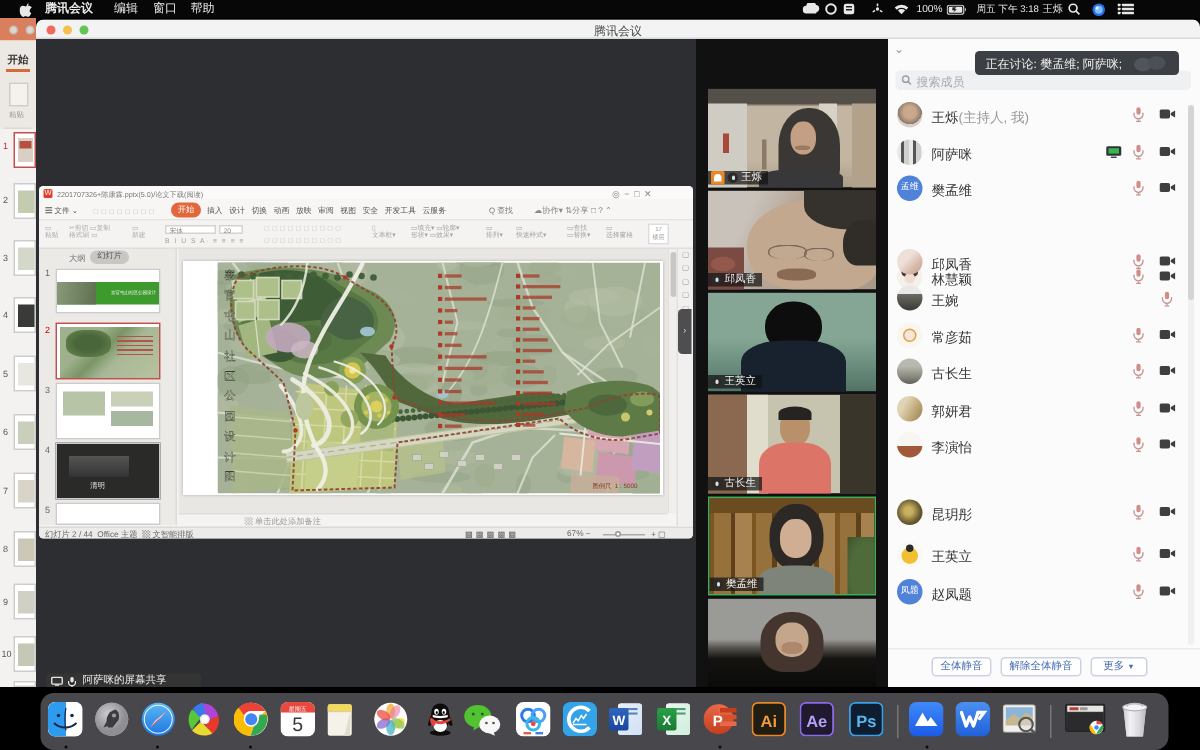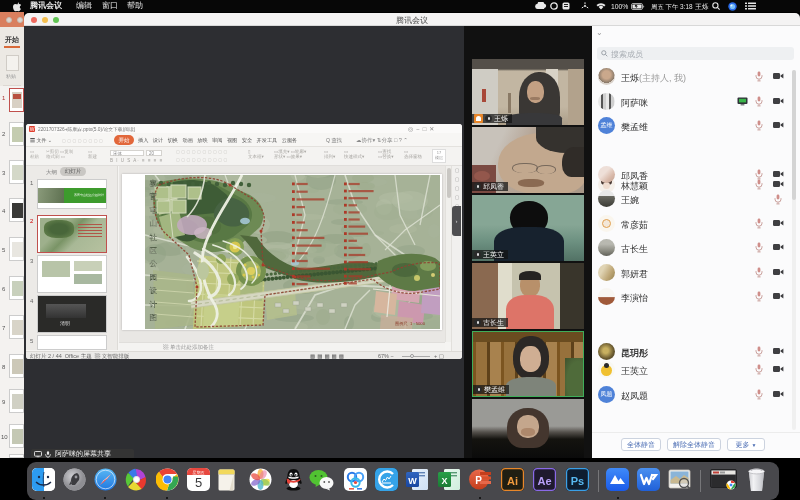--- a/index.html
+++ b/index.html
@@ -877,21 +877,21 @@
               <rect x="2.6" y="0.5" width="2.8" height="5" rx="1.4" fill="#cf8e8a"></rect>
               <path d="M1 4.2 v1 a3 3 0 0 0 6 0 v-1" fill="none" stroke="#c39490" stroke-width="0.9"></path>
               <line x1="4" y1="8.6" x2="4" y2="9.6" stroke="#c39490" stroke-width="0.9"></line>
               <line x1="2.4" y1="9.9" x2="5.6" y2="9.9" stroke="#c39490" stroke-width="0.9"></line>
             </svg>
             <svg class="pcam" width="11" height="8" viewBox="0 0 11 8">
               <rect x="0" y="1" width="7" height="6" rx="1.2" fill="#3f3f42"></rect>
               <path d="M7.5 3.4 L10.4 1.6 V6.4 L7.5 4.6 Z" fill="#3f3f42"></path>
             </svg>
           </div>
-      <div class="prow" style="top:275px;font-weight:bold;">
+      <div class="prow" style="top:265px;">
             <div class="pav" style="background:radial-gradient(circle at 45% 45%,#c8b060 20%,#6a5a30 60%,#3a3424);"></div>
             <div class="pnm">昆玥彤</div>
             <svg class="pmic" width="8" height="11" viewBox="0 0 8 11">
               <rect x="2.6" y="0.5" width="2.8" height="5" rx="1.4" fill="#cf8e8a"></rect>
               <path d="M1 4.2 v1 a3 3 0 0 0 6 0 v-1" fill="none" stroke="#c39490" stroke-width="0.9"></path>
               <line x1="4" y1="8.6" x2="4" y2="9.6" stroke="#c39490" stroke-width="0.9"></line>
               <line x1="2.4" y1="9.9" x2="5.6" y2="9.9" stroke="#c39490" stroke-width="0.9"></line>
             </svg>
             <svg class="pcam" width="11" height="8" viewBox="0 0 11 8">
               <rect x="0" y="1" width="7" height="6" rx="1.2" fill="#3f3f42"></rect>
@@ -932,20 +932,27 @@
       </div>
       <div class="abs" style="left:0;top:406px;width:208px;height:26px;background:#fbfbfc;border-top:1px solid #ececec;"></div>
       <div class="btn abs" style="left:29px;top:412px;width:40px;">全体静音</div>
       <div class="btn abs" style="left:75px;top:412px;width:54px;">解除全体静音</div>
       <div class="btn abs" style="left:135px;top:412px;width:38px;">更多 <span style="font-size:5px;">▼</span></div>
       <div class="abs" style="left:200px;top:44px;width:4px;height:360px;background:#f0f0f0;border-radius:2px;"></div>
       <div class="abs" style="left:200px;top:44px;width:4px;height:130px;background:#d4d4d4;border-radius:2px;"></div>
     </div>
   </div>
 
+  <div class="abs" style="left:650px;top:34px;width:136px;height:16px;background:#3c4045;border-radius:3px;z-index:50;overflow:hidden;">
+    <span class="abs" style="left:7px;top:3px;font-size:8px;color:#f2f2f2;">正在讨论: 樊孟维; 阿萨咪;</span>
+    <svg class="abs" style="left:104px;top:3px;" width="26" height="11" viewBox="0 0 26 11" opacity="0.35">
+        <ellipse cx="8" cy="6" rx="6" ry="4.5" fill="#7a7e84"></ellipse>
+        <ellipse cx="17" cy="5" rx="6" ry="4.5" fill="#6a6e74"></ellipse>
+      </svg>
+  </div>
 
   <div id="dock" class="abs">
     <div class="abs" style="left:5.0px;top:6.0px;"><svg width="23" height="23" viewBox="0 0 23 23">
           <rect width="23" height="23" rx="5" fill="#fff"></rect>
           <path d="M0 0 h12 v23 h-12 z" fill="#3b9af8" opacity="0"></path>
           <path d="M5 0 H18 a5 5 0 0 1 5 5 V18 a5 5 0 0 1-5 5 H5 a5 5 0 0 1-5-5 V5 a5 5 0 0 1 5-5 Z" fill="#fff"></path>
           <path d="M5 0 H12 V23 H5 a5 5 0 0 1-5-5 V5 a5 5 0 0 1 5-5 Z" fill="#2d9bf0"></path>
           <circle cx="7" cy="9" r="1.2" fill="#1a2a4a"></circle>
           <circle cx="16" cy="9" r="1.2" fill="#1a2a4a"></circle>
           <path d="M4 14 C8 18 15 18 19 14" stroke="#1a2a4a" stroke-width="1.3" fill="none"></path>

